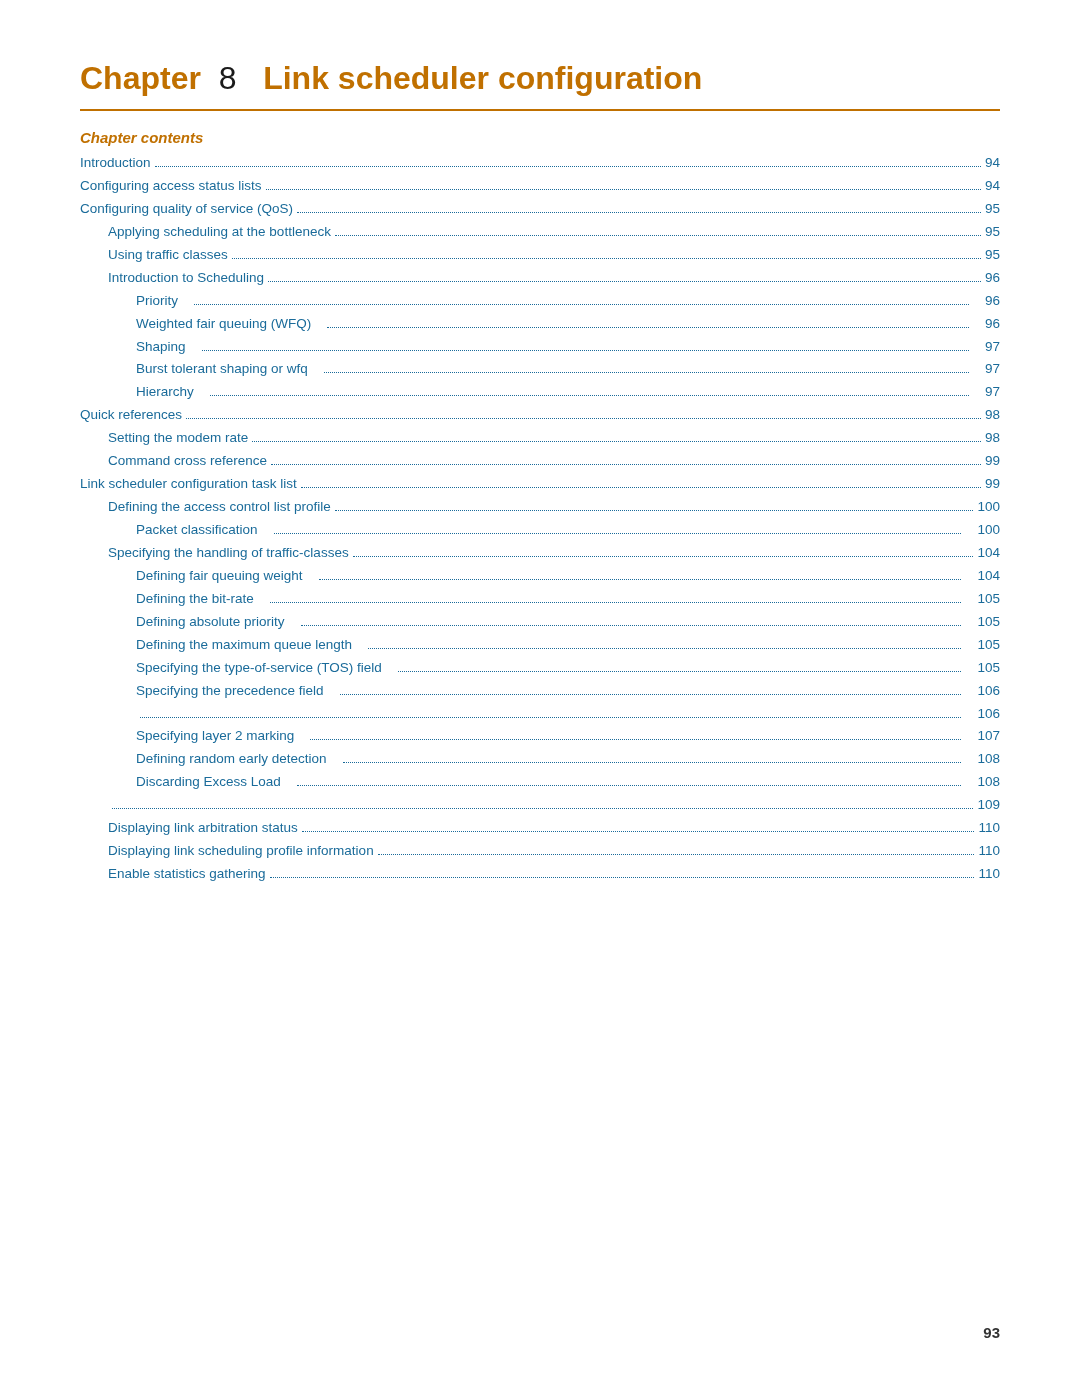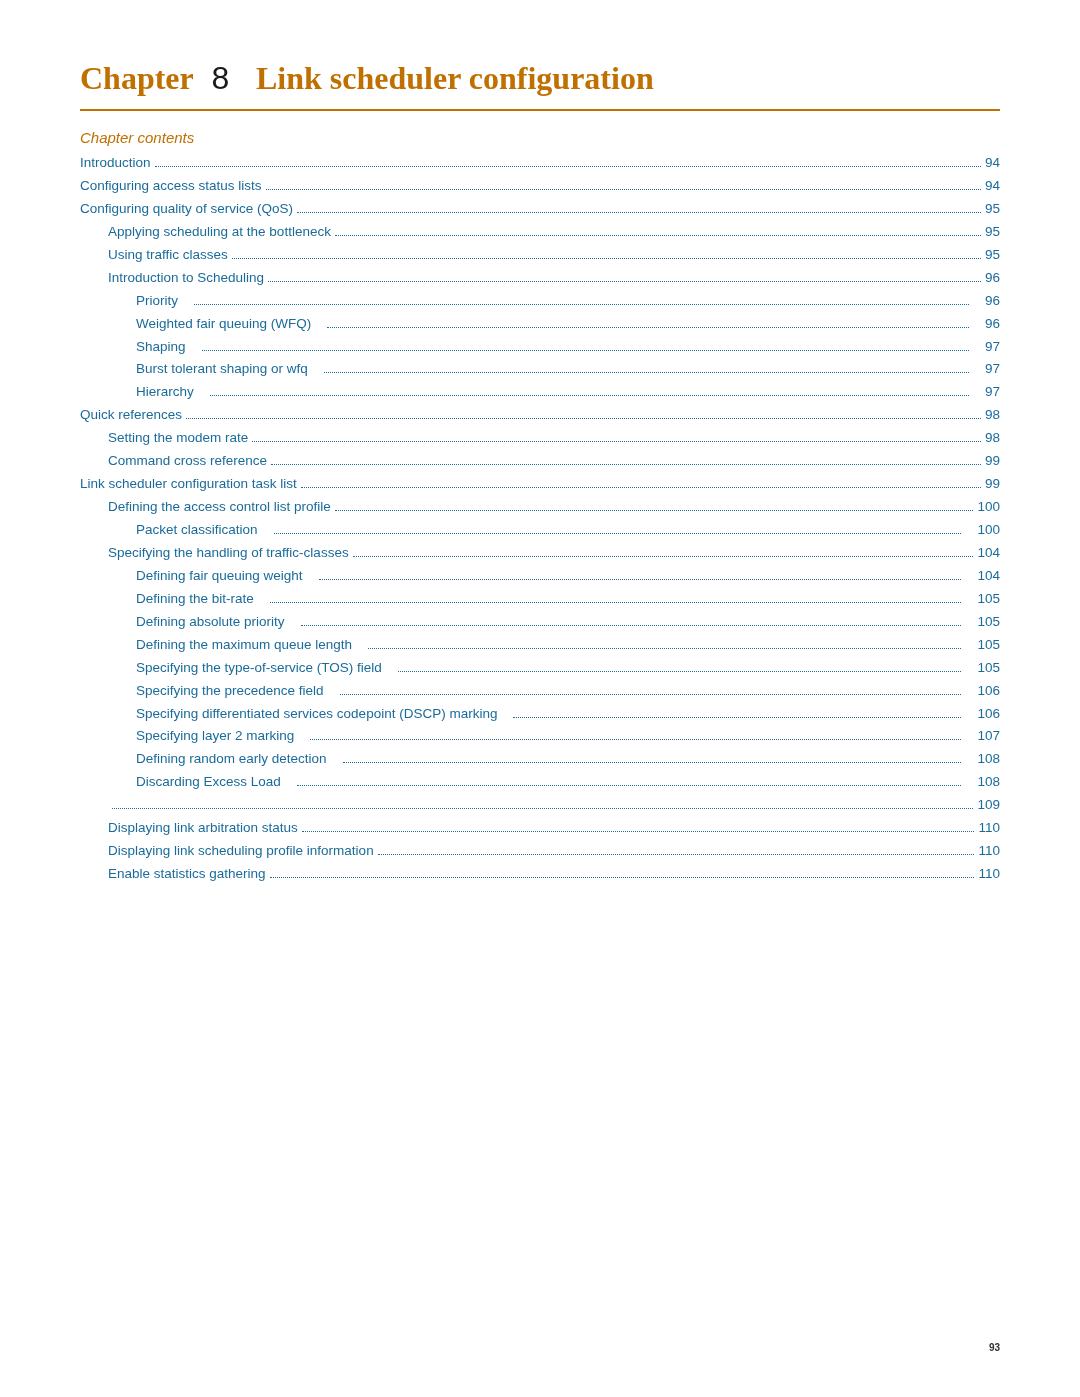--- a/index.html
+++ b/index.html
@@ -24,25 +24,24 @@
     }
     .chapter-title {
       font-size: 32px;
       color: #1a1a1a;
       font-weight: normal;
       font-family: Arial, sans-serif;
     }
     .chapter-title span {
       color: #c07000;
       font-weight: bold;
-      font-family: Liberation Serif, serif;
     }
     .chapter-contents-label {
       color: #c07000;
-      font-weight: normal;
+      font-weight: bold;
       font-style: italic;
       font-size: 15px;
       margin-bottom: 6px;
       margin-top: 18px;
     }
     .toc {
       margin-top: 4px;
     }
     .toc-item {
       display: flex;
@@ -67,23 +66,23 @@
       white-space: nowrap;
       flex-shrink: 0;
     }
     
     .indent-0 { padding-left: 0px; }
     .indent-1 { padding-left: 28px; }
     .indent-2 { padding-left: 56px; gap: 12px; }
 
     .page-number {
       position: absolute;
-      bottom: 44px;
+      bottom: 56px;
       right: 80px;
-      font-size: 10px;
+      font-size: 15px;
       color: #333;
       font-weight: bold;
     }
   </style>
 </head>
 <body>
 
 <div class="page">
 
   <div class="chapter-header">
@@ -211,21 +210,20 @@
           <span class="toc-text">Specifying the type-of-service (TOS) field</span>
           <span class="toc-dots"></span>
           <span class="toc-page">105</span>
         </div>
         <div class="toc-item indent-2">
           <span class="toc-text">Specifying the precedence field</span>
           <span class="toc-dots"></span>
           <span class="toc-page">106</span>
         </div>
         <div class="toc-item indent-2">
-          <span class="toc-text">Specifying differentiated services codepoint (DSCP) marking</span>
           <span class="toc-dots"></span>
           <span class="toc-page">106</span>
         </div>
         <div class="toc-item indent-2">
           <span class="toc-text">Specifying layer 2 marking</span>
           <span class="toc-dots"></span>
           <span class="toc-page">107</span>
         </div>
         <div class="toc-item indent-2">
           <span class="toc-text">Defining random early detection</span>

